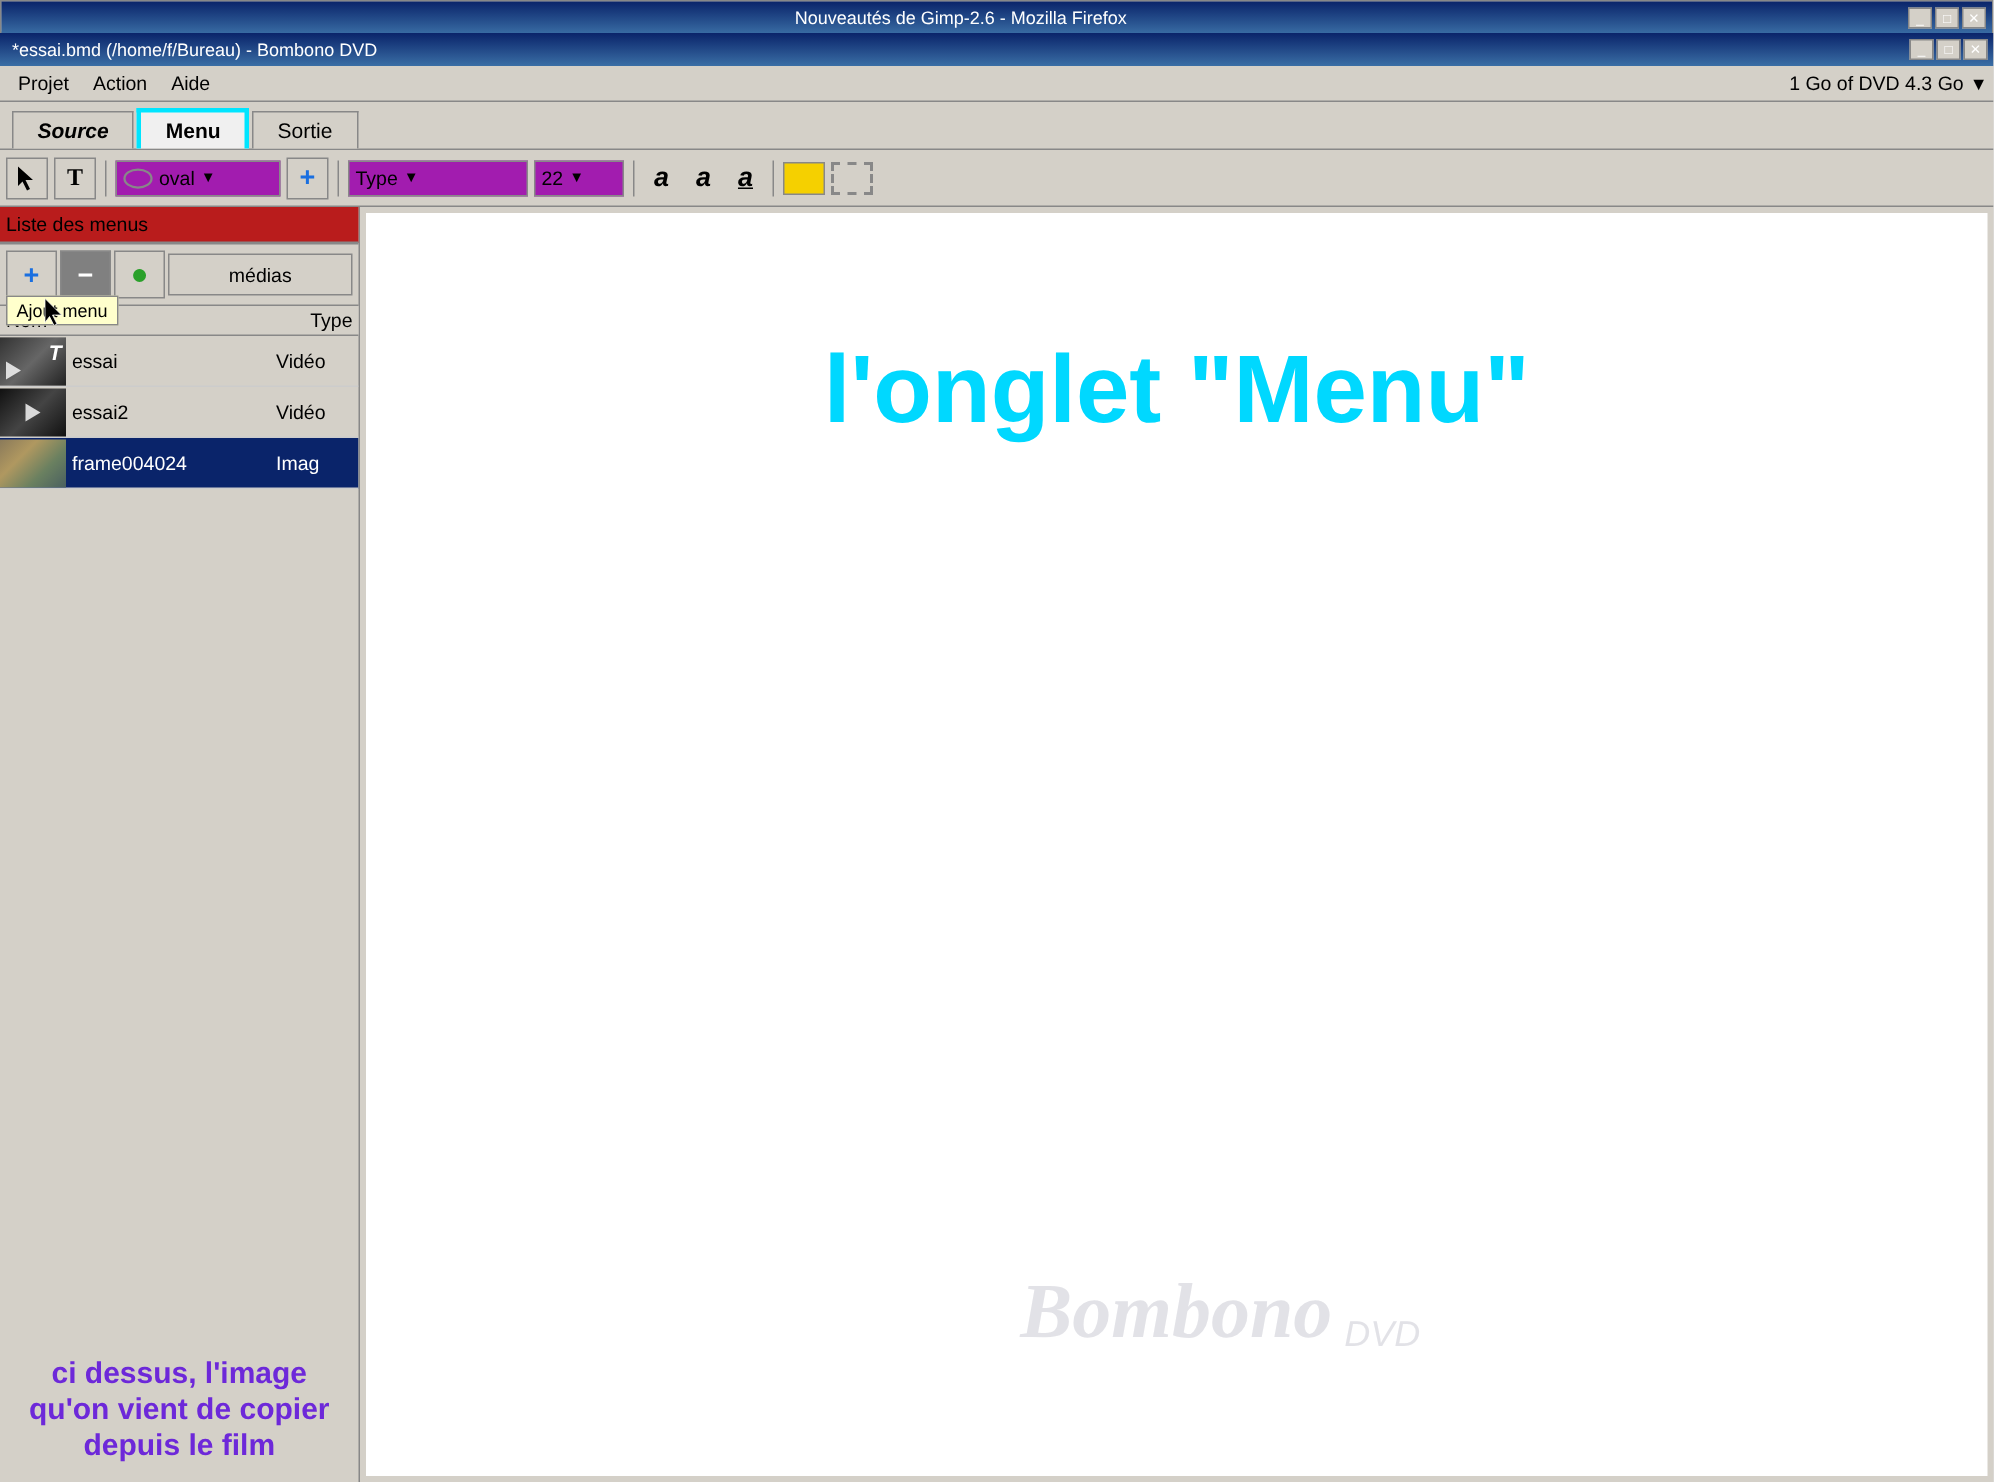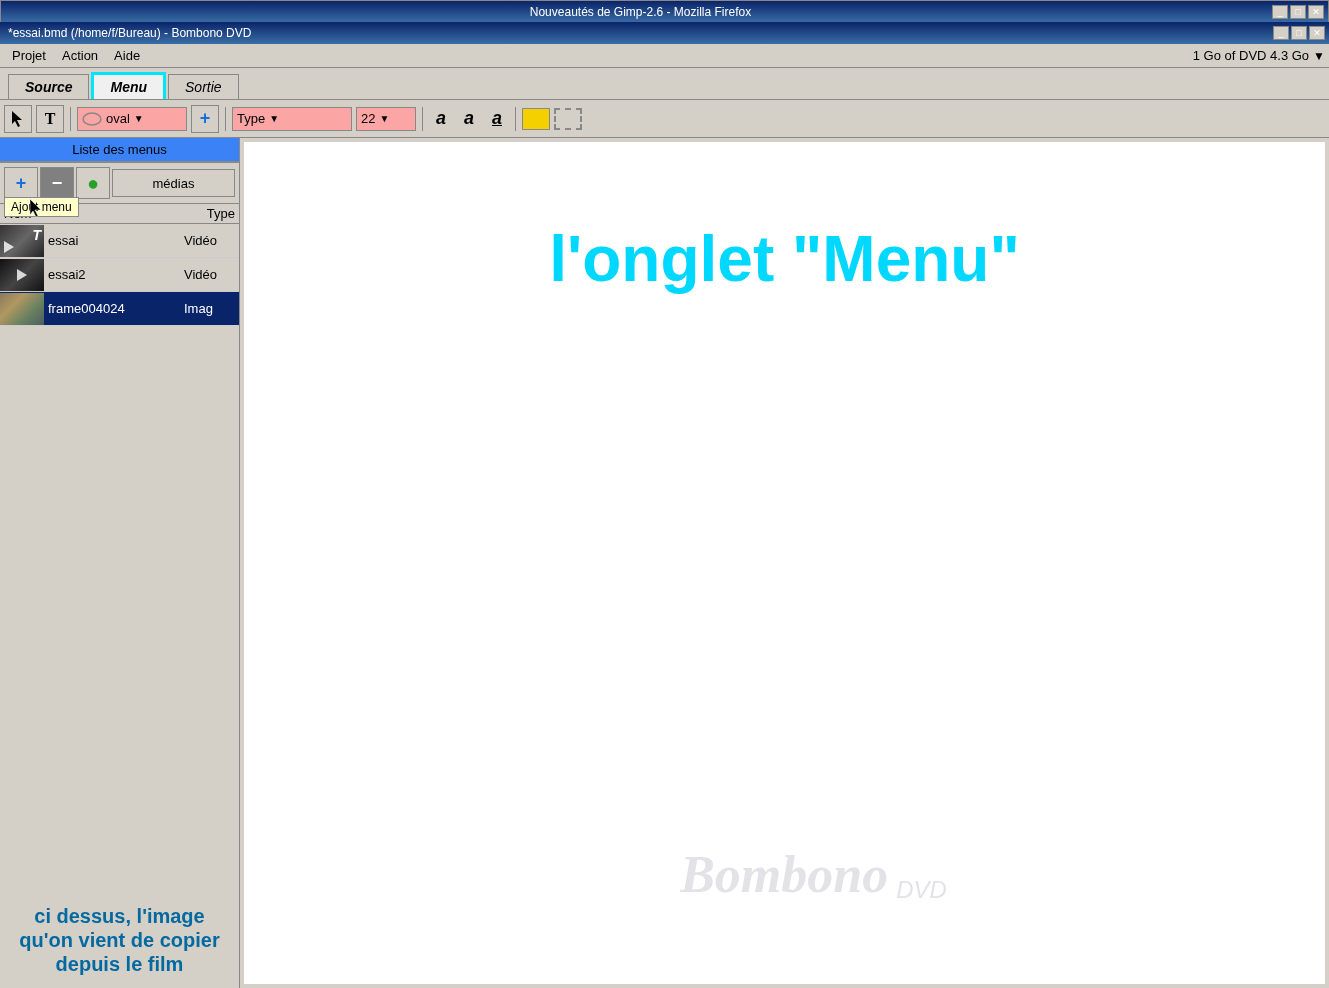--- a/index.html
+++ b/index.html
@@ -106,21 +106,20 @@
       background: #d4d0c8;
       display: flex;
       align-items: flex-end;
       padding-left: 8px;
       border-bottom: 1px solid #888;
     }
 
     .tab {
       padding: 4px 16px;
       font-size: 14px;
-      font-style: italic;
       cursor: pointer;
       border: 1px solid #888;
       border-bottom: none;
       background: #d4d0c8;
       margin-right: 2px;
       position: relative;
     }
 
     .tab.active {
       background: #f0f0f0;
@@ -173,21 +172,21 @@
     .toolbar-separator {
       width: 1px;
       height: 24px;
       background: #888;
       margin: 0 2px;
     }
 
     .toolbar-dropdown {
       display: flex;
       align-items: center;
-      background: #fca5a5;
+      background: #a21caf;
       border: 1px solid #888;
       height: 24px;
       padding: 0 4px;
       font-size: 13px;
       gap: 4px;
     }
 
     .toolbar-dropdown-arrow {
       font-size: 10px;
     }
@@ -222,25 +221,25 @@
     .left-panel {
       width: 240px;
       background: #d4d0c8;
       border-right: 1px solid #888;
       display: flex;
       flex-direction: column;
       flex-shrink: 0;
     }
 
     .panel-header {
-      text-align: center;
+      text-align: left;
       padding: 4px;
       font-size: 13px;
       border-bottom: 1px solid #888;
-      background: #3b82f6;
+      background: #b91c1c;
     }
 
     .annotation-text {
       color: #00d8ff;
       font-size: 22px;
       font-weight: bold;
       text-align: center;
       padding: 16px 8px;
       line-height: 1.2;
     }
@@ -348,21 +347,21 @@
       white-space: nowrap;
     }
 
     .row-type {
       width: 55px;
       font-size: 13px;
       overflow: hidden;
     }
 
     .annotation-bottom {
-      color: #0369a1;
+      color: #6d28d9;
       font-size: 20px;
       font-weight: bold;
       text-align: center;
       padding: 12px 8px;
       line-height: 1.2;
     }
 
     
     .main-canvas {
       flex: 1;

